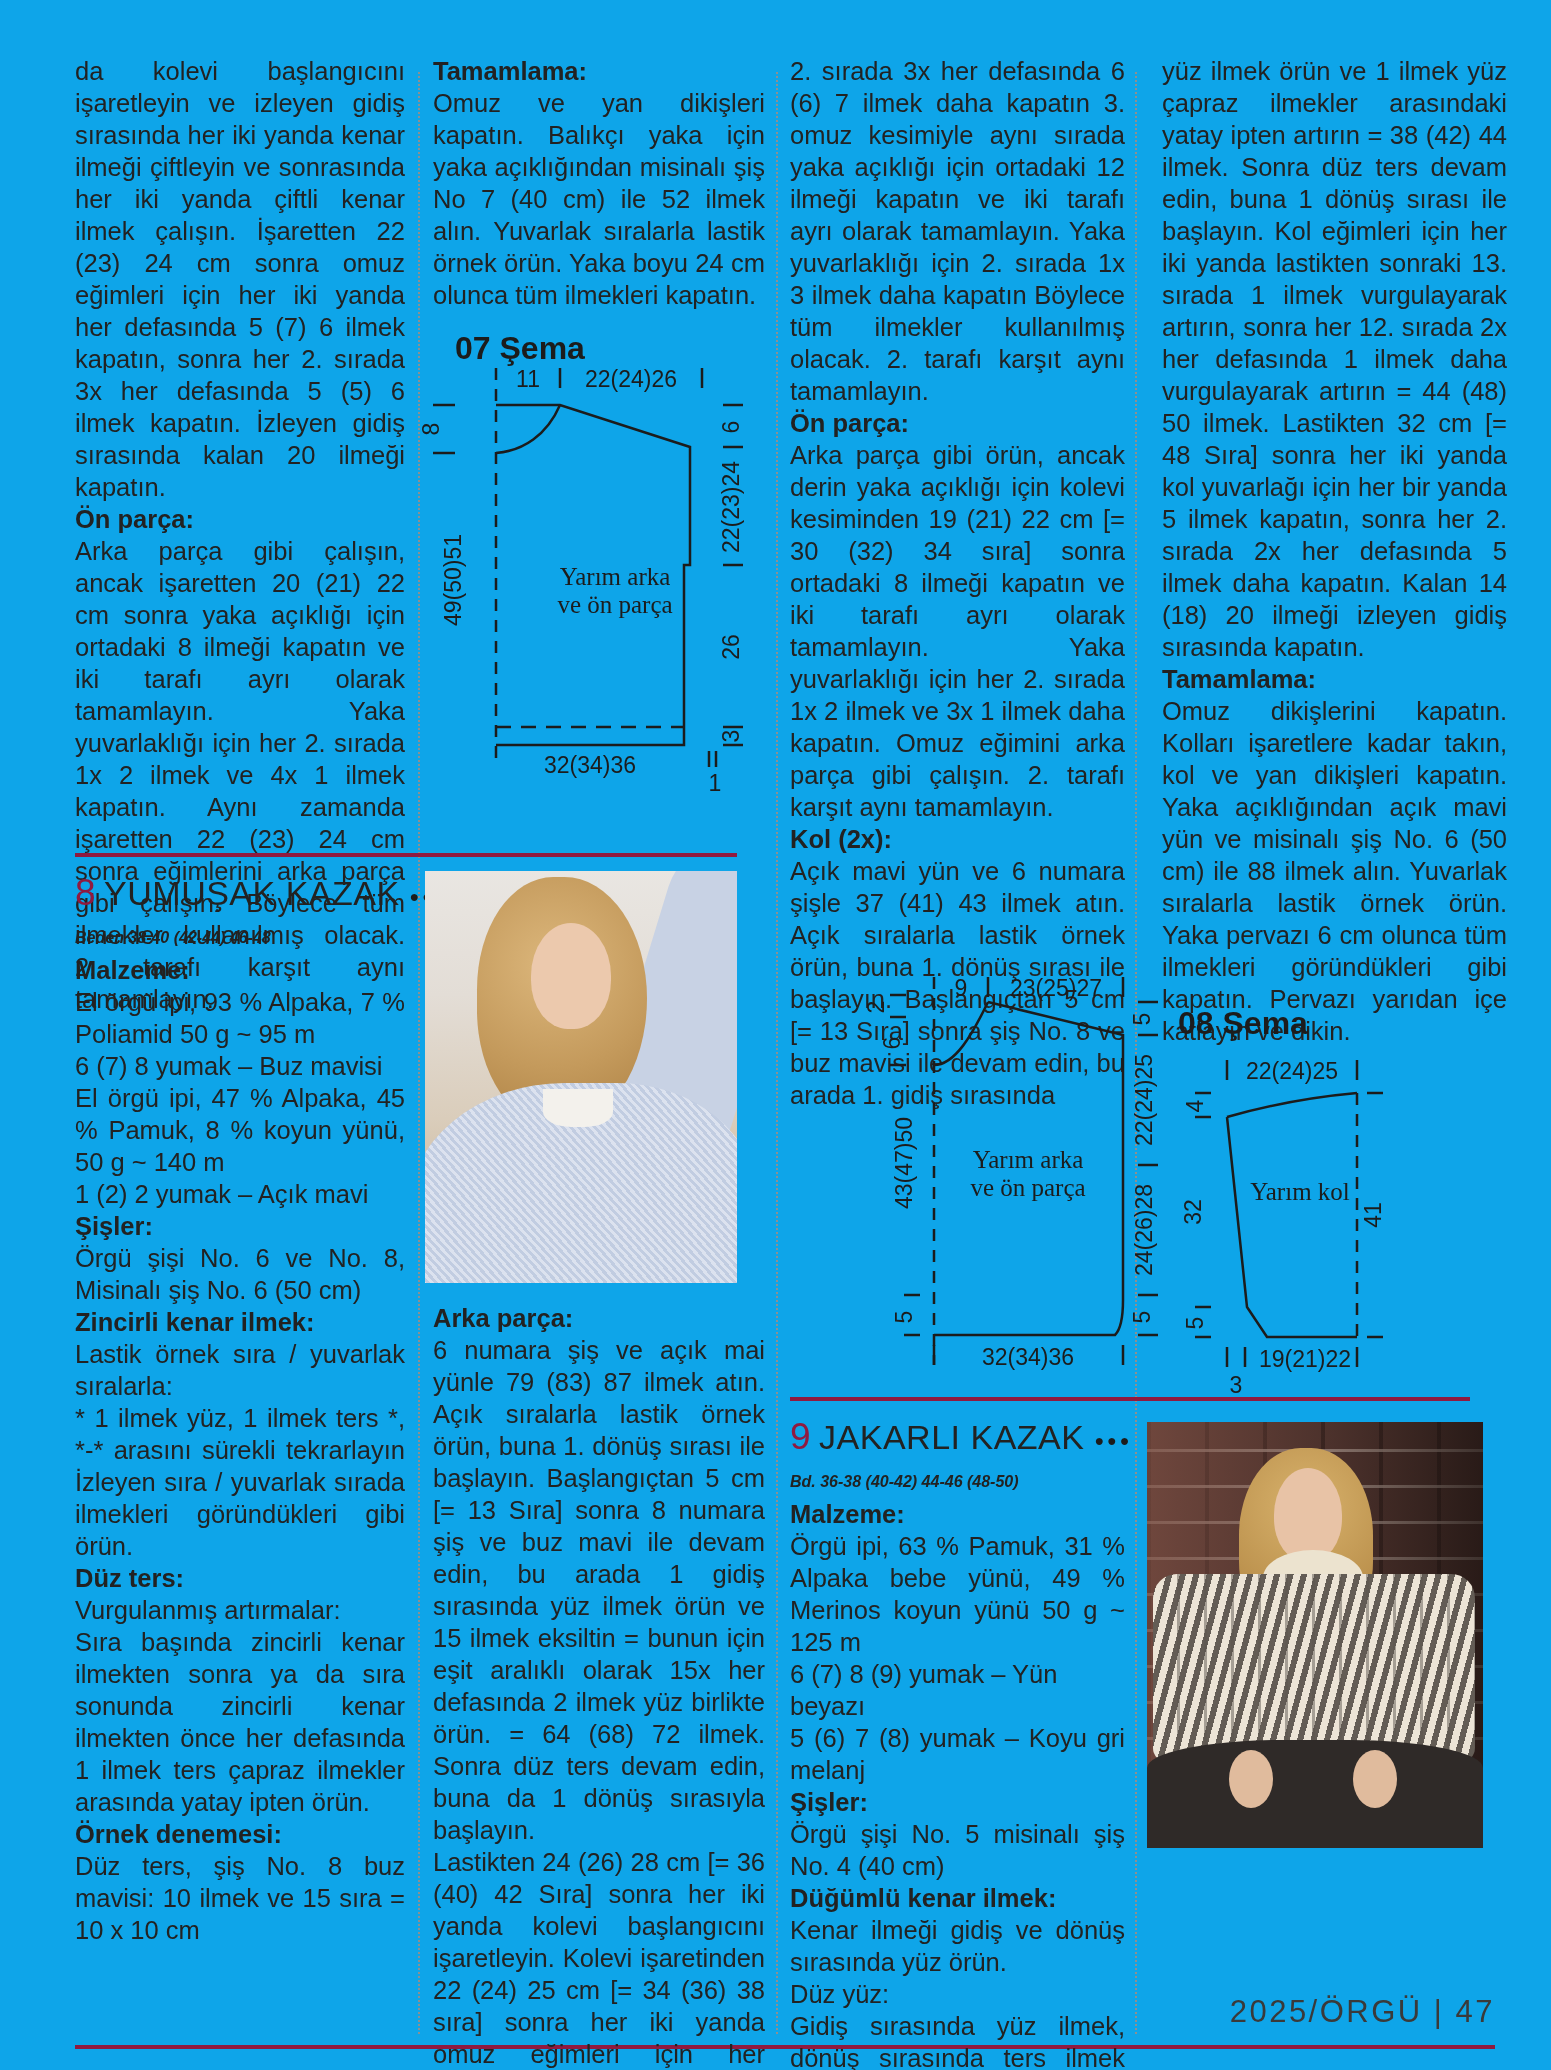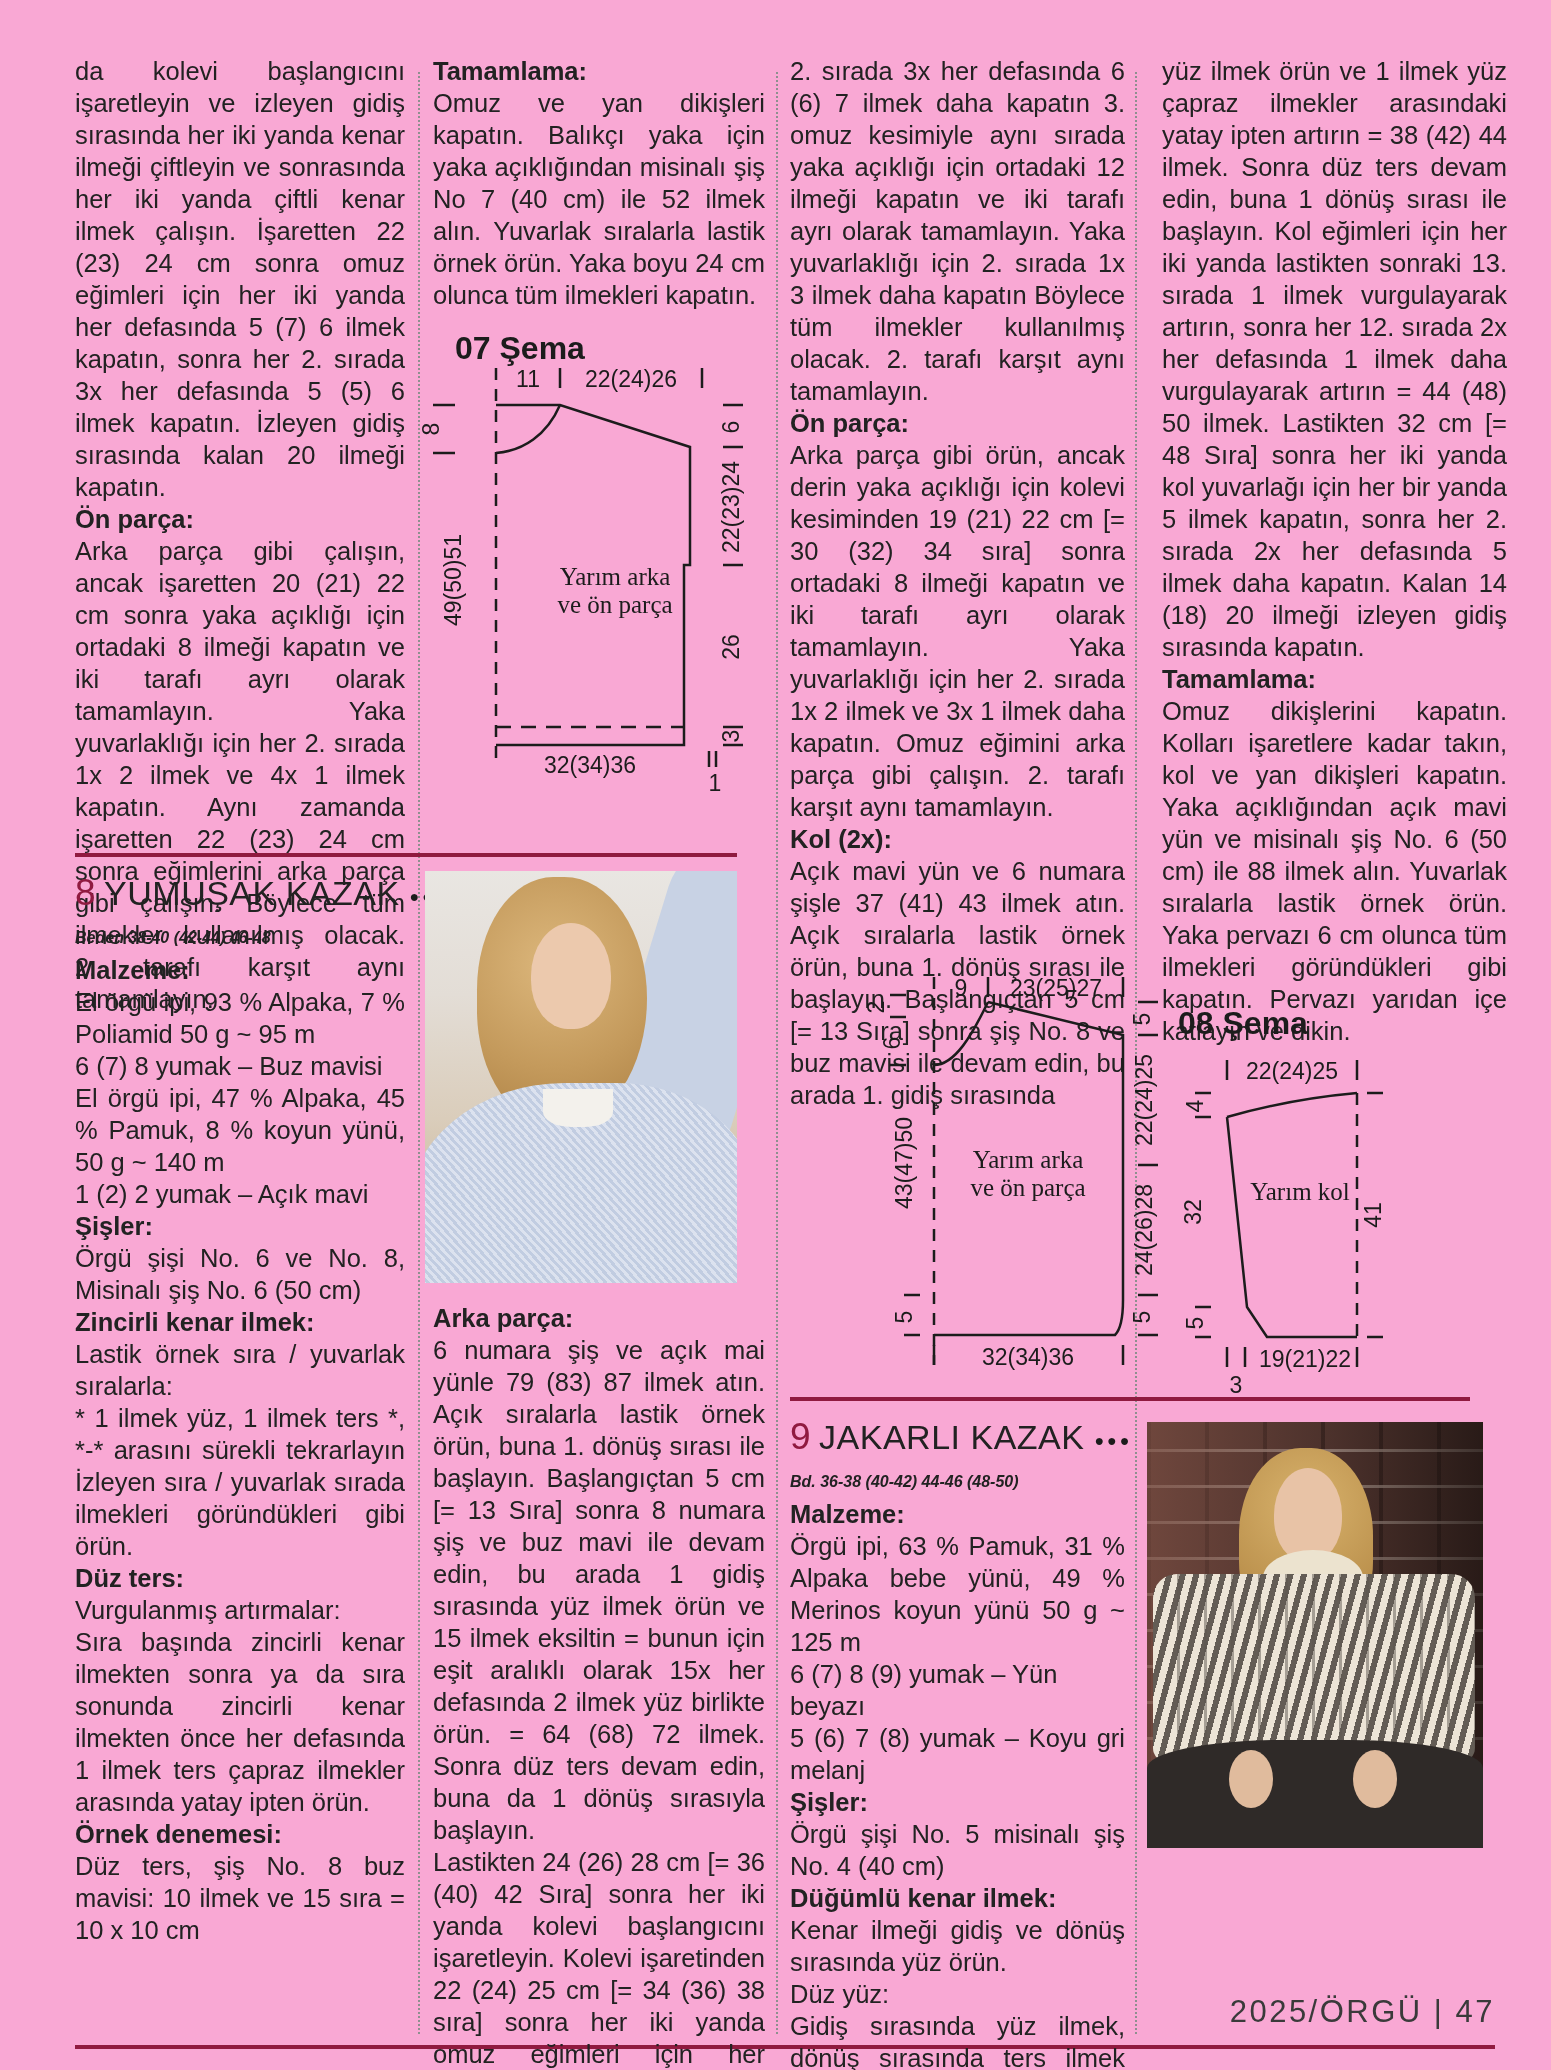--- a/index.html
+++ b/index.html
@@ -1,16 +1,16 @@
 <!DOCTYPE html>
 <html><head>
 <meta charset="utf-8">
 <style>
   html,body{margin:0;padding:0;background:#e9e9e9;}
-  .page{position:relative;width:1551px;height:2070px;background:#f9a8d4;overflow:hidden;
+  .page{position:relative;width:1551px;height:2070px;background:#0ea5e9;overflow:hidden;
         font-family:"Liberation Sans",sans-serif;color:#222;}
   .col{position:absolute;font-size:25.5px;line-height:32px;text-align:justify;}
   .col p{margin:0;padding:0;}
   .col p.h{font-weight:bold;text-align:left;}
   .col p.plainh{text-align:left;}
   .sizeline{font-weight:bold;font-style:italic;text-align:left;font-size:16px;}
   .sec-title{font-size:34px;line-height:42px;text-align:left;white-space:nowrap;letter-spacing:.5px;margin-bottom:4px;}
   .sec-num{color:#901a40;font-weight:500;font-size:37px;margin-right:8px;}
   .dots{font-size:16px;letter-spacing:3px;vertical-align:3px;color:#1c1c1c;}
   .rule{position:absolute;height:4px;background:#901a40;}

